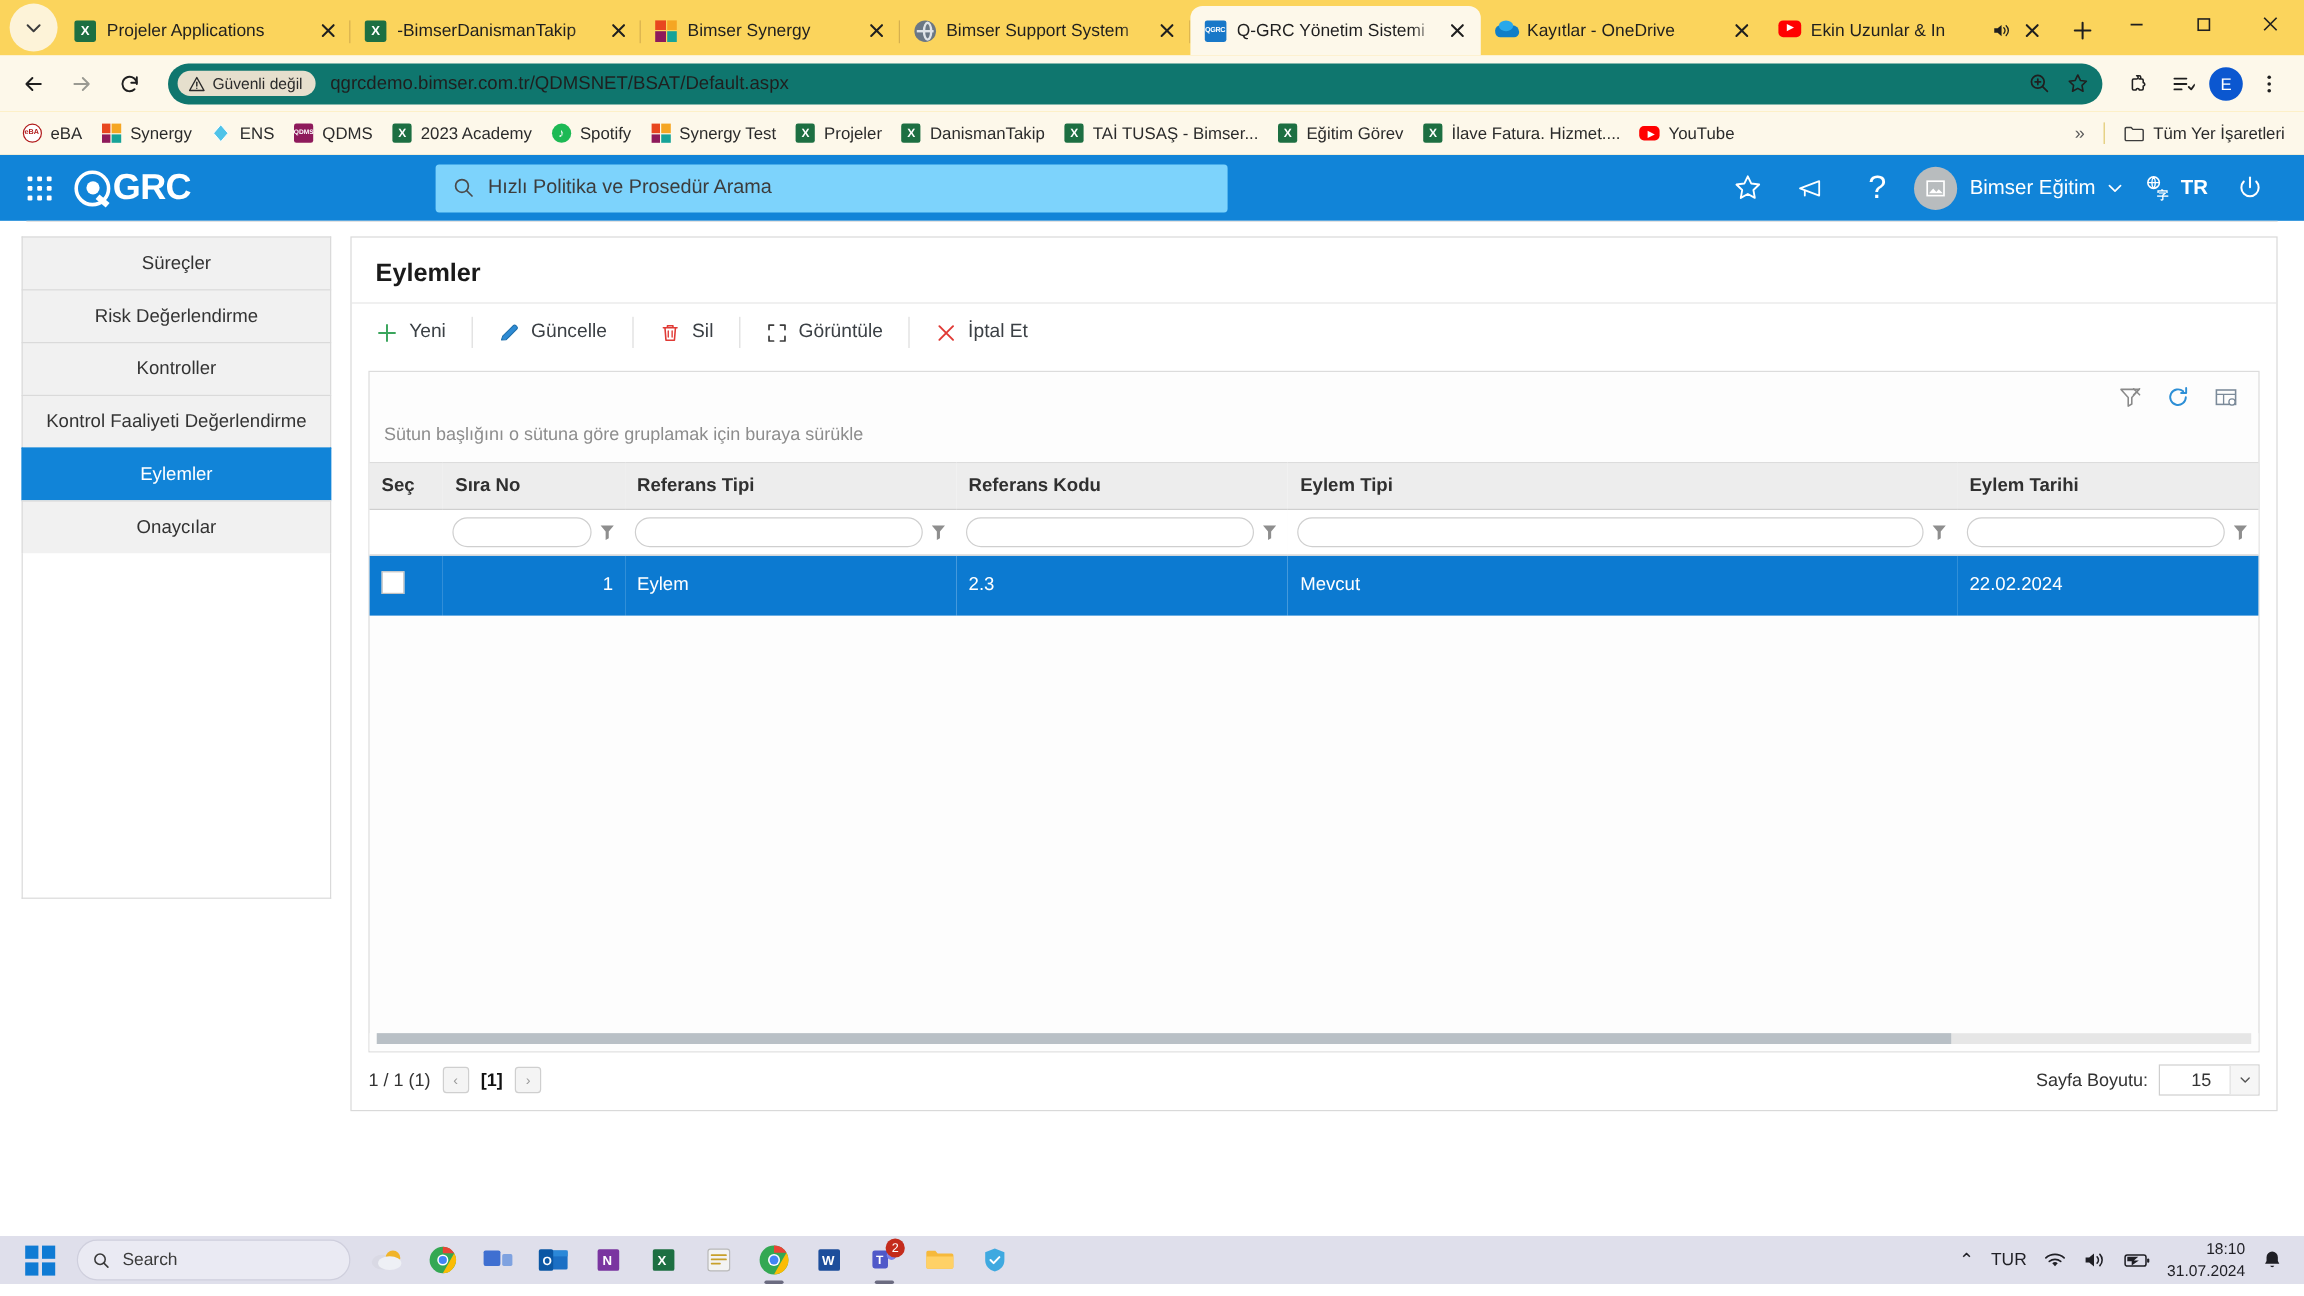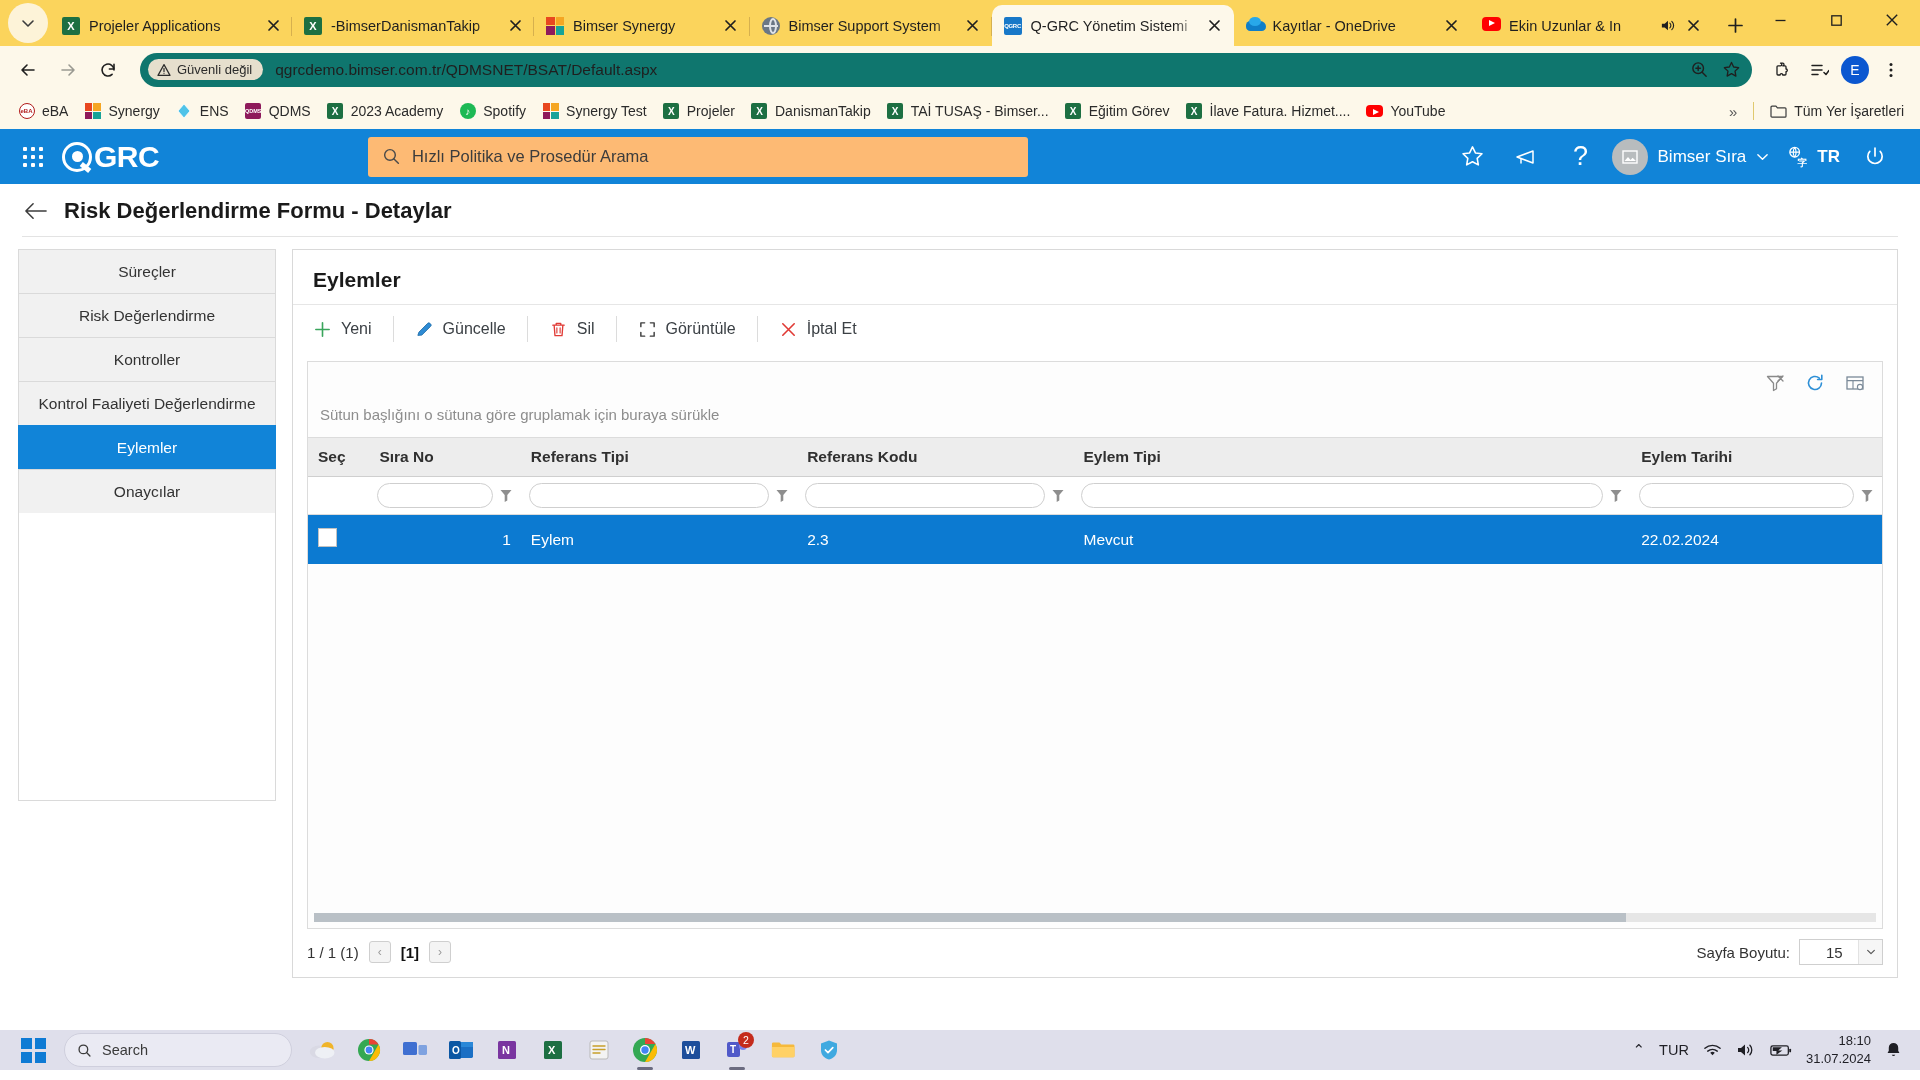--- a/index.html
+++ b/index.html
@@ -137,21 +137,21 @@
     gap: 4px; align-content: center; justify-content: center; margin-right: 14px; flex:none;}
   .waffle i { width: 4px; height: 4px; background: #fff; border-radius: 1px; }
   .brand { display: flex; align-items: center; color: #fff; font-size: 30px; font-weight: bold; letter-spacing: -0.5px; flex:none;}
   .brand .q {
     width: 30px; height: 30px; border: 3.5px solid #fff; border-radius: 50%;
     position: relative; margin-right: 2px; display:flex;align-items:center;justify-content:center;
   }
   .brand .q:after { content:""; width:11px;height:11px;background:#fff;border-radius:50%;}
   .brand .q:before { content:""; position:absolute; right:-2px;bottom:-1px;width:11px;height:5px;background:#fff;transform:rotate(40deg);}
   .appsearch {
-    width: 660px; height: 40px; background: #fdba74; border-radius: 3px;
+    width: 660px; height: 40px; background: #7dd3fc; border-radius: 3px;
     display: flex; align-items: center; padding: 0 14px; gap: 11px; margin: 0 auto; flex:none;
   }
   .appsearch .ph { color: #3c3c3c; font-size: 16.5px; }
   .appbar-right { display: flex; align-items: center; gap: 0; margin-left: auto; flex:none;}
   .abtn { width: 54px; height: 40px; display:flex;align-items:center;justify-content:center;}
   .user-chip { display: flex; align-items: center; gap: 10px; padding: 0 10px 0 4px; }
   .user-ava { width: 36px; height: 36px; border-radius: 50%; background: #b8bcbe; display:flex;align-items:center;justify-content:center;}
   .user-name { color: #fff; font-size: 17px; }
   .lang { display: flex; align-items: center; gap: 7px; color: #fff; font-size: 17px; font-weight: bold; padding: 0 8px;}
 
@@ -619,21 +619,21 @@
         <div class="abtn">
           <span style="color:#fff;font-size:27px;">?</span>
         </div>
         <div class="user-chip">
           <div class="user-ava">
             <svg width="18" height="18" viewBox="0 0 18 18">
                 <rect x="2" y="3" width="14" height="12" fill="none" stroke="#fff" stroke-width="1.4"></rect>
                 <path d="M3.5 13l3.5-4 2.6 3 2-2.2L15 13z" fill="#fff"></path>
               </svg>
           </div>
-          <span class="user-name">Bimser Sıra</span>
+          <span class="user-name">Bimser Eğitim</span>
           <svg width="13" height="13" viewBox="0 0 14 14">
               <path d="M2 5l5 5 5-5" fill="none" stroke="#fff" stroke-width="1.5" stroke-linecap="round" stroke-linejoin="round"></path>
             </svg>
         </div>
         <div class="lang">
           <svg width="23" height="23" viewBox="0 0 24 24">
               <circle cx="8" cy="7.5" r="5" fill="none" stroke="#fff" stroke-width="1.4"></circle>
               <path d="M3 7.5h10M8 2.5c2 2.6 2 7.4 0 10M8 2.5c-2 2.6-2 7.4 0 10" fill="none" stroke="#fff" stroke-width="1.2"></path>
               <text x="11" y="22" font-size="10" fill="#fff" font-family="Liberation Sans, sans-serif">字</text>
             </svg>
@@ -641,28 +641,20 @@
         </div>
         <div class="abtn">
           <svg width="24" height="24" viewBox="0 0 24 24">
               <path d="M12 3v8" stroke="#fff" stroke-width="1.7" stroke-linecap="round"></path>
               <path d="M6.8 6.3a7.2 7.2 0 1010.4 0" fill="none" stroke="#fff" stroke-width="1.7" stroke-linecap="round"></path>
             </svg>
         </div>
       </div>
     </div>
 
-    <div class="pagehead">
-      <div class="backarrow">
-        <svg width="25" height="22" viewBox="0 0 26 22">
-            <path d="M24 11H3m0 0l7.5-7.5M3 11l7.5 7.5" fill="none" stroke="#3c3c3c" stroke-width="1.6" stroke-linecap="round" stroke-linejoin="round"></path>
-          </svg>
-      </div>
-      <div class="pagetitle">Risk Değerlendirme Formu - Detaylar</div>
-    </div>
     <div class="sep-line"></div>
 
 
     <div class="content">
 
       <div class="leftnav">
         <div class="navitem">
             <span>Süreçler</span>
           </div>
         <div class="navitem">

